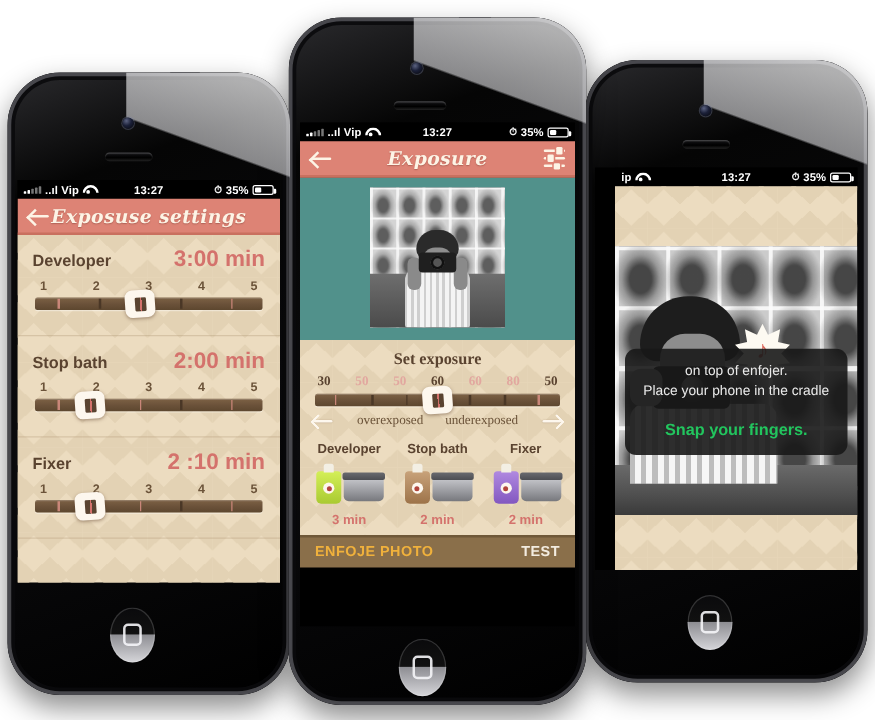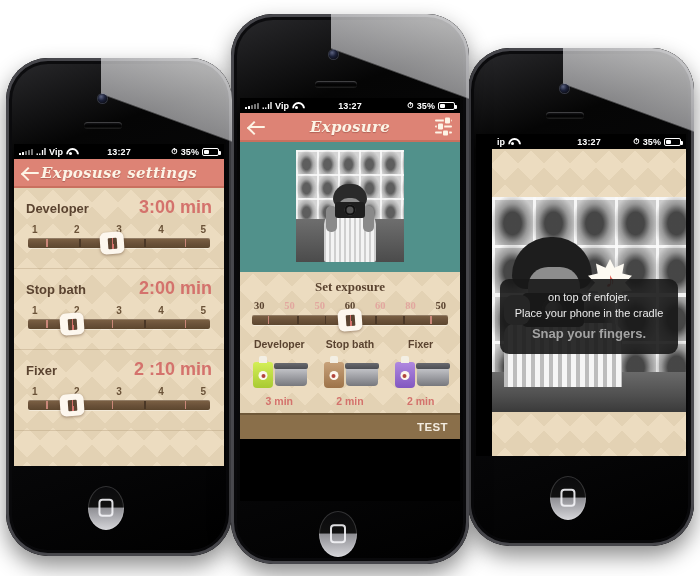--- a/index.html
+++ b/index.html
@@ -221,21 +221,21 @@
 
   .starburst{ position:absolute; left:96px; top:110px; width:44px; height:44px; z-index:12;
     background:#fdfaf2;
     clip-path:polygon(50% 0%,60% 20%,82% 10%,78% 33%,100% 38%,84% 54%,100% 72%,77% 74%,80% 96%,58% 86%,50% 100%,42% 86%,20% 96%,23% 74%,0 72%,16% 54%,0 38%,22% 33%,18% 10%,40% 20%);
     display:flex; align-items:center; justify-content:center; }
   .starburst .note{ font-size:20px; color:#dd6a5e; line-height:1; transform:translateY(-1px); }
 
   .tooltip{ position:absolute; left:8px; right:8px; top:130px; z-index:14;
     background:rgba(24,24,24,.9); border-radius:9px; padding:11px 10px 13px 10px; text-align:center; }
   .tooltip .t1{ color:#eaeaea; font-size:11px; line-height:1.45; }
-  .tooltip .t2{ color:#a3a3a3; font-size:13px; font-weight:bold; margin-top:4px; }
+  .tooltip .t2{ color:#22c55e; font-size:13px; font-weight:bold; margin-top:14px; }
 </style>
 </head>
 <body>
 
 <div class="stage">
 
   <div class="phone" style="left:6px; top:58px; width:226px; height:498px;">
     <div class="side-btn" style="left:130px; top:-1px; width:24px; height:5px;"></div>
     <div class="speaker" style="left:78px; top:64px; width:38px;"></div>
     <div class="camdot" style="left:92px; top:36px;"></div>
@@ -479,20 +479,26 @@
             <span class="tk" style="left:8%"></span>
               <span class="tkd" style="left:23%"></span>
             <span class="tkd" style="left:37%"></span>
               <span class="tkd" style="left:63%"></span>
             <span class="tkd" style="left:77%"></span>
               <span class="tk" style="left:91%"></span>
             <div class="knob" style="left:50%">
                 <i></i>
               </div>
           </div>
+          <div class="exparrows">
+            <div class="arw left"></div>
+            <span class="lbl">overexposed</span>
+            <span class="lbl">underexposed</span>
+            <div class="arw right"></div>
+          </div>
         </div>
 
         <div class="chems">
           <div class="chem">
             <div class="cname">Developer</div>
             <div class="chemart">
               <span class="bottle" style="background:linear-gradient(180deg,#d4ef57,#a9ca32);">
                   <i></i>
                 </span>
               <span class="tray"></span>
@@ -516,20 +522,21 @@
                   <i></i>
                 </span>
               <span class="tray"></span>
             </div>
             <div class="ctime">2 min</div>
           </div>
         </div>
       </div>
 
       <div class="tabbar">
+        <div class="tab-main">ENFOJE PHOTO</div>
         <div class="tab-test">TEST</div>
       </div>
     </div>
 
     <div class="home" style="left:88px; top:497px; width:38px; height:46px;">
         <i></i>
       </div>
   </div>
 
 </div>

